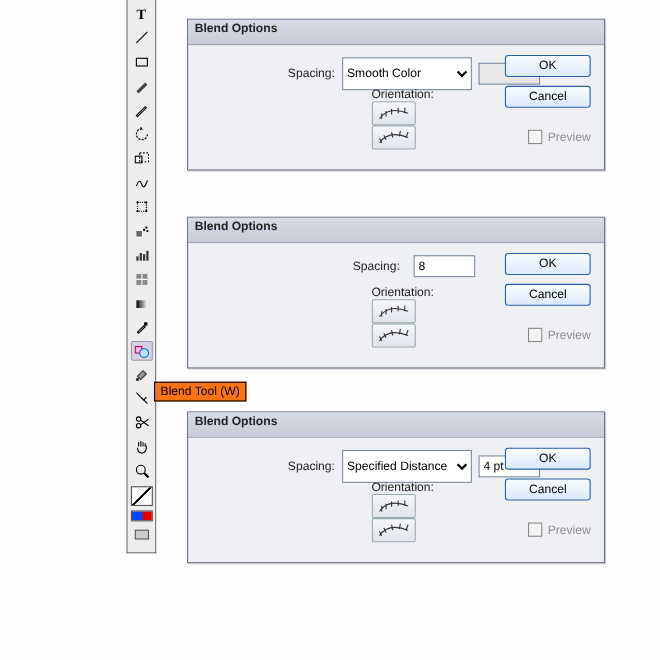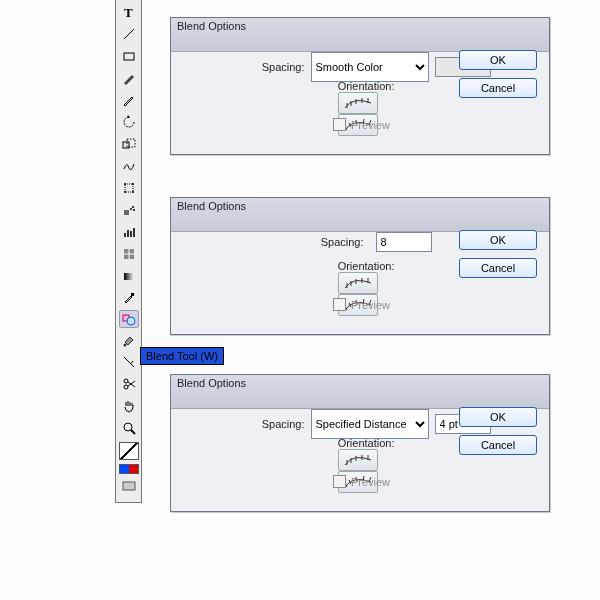--- a/index.html
+++ b/index.html
@@ -50,61 +50,61 @@
     width: 20px; height: 10px;
     border: 1px solid #555;
     background: linear-gradient(90deg, #0046ff 0 50%, #d00 50% 100%);
     margin-top: 2px;
   }
 
   .tooltip {
     position: absolute;
     left: 140px;
     top: 347px;
-    background: #1d4ed8;
+    background: #f97316;
     border: 1px solid #000;
     padding: 2px 5px;
     font-size: 11px;
     white-space: nowrap;
     z-index: 50;
   }
 
   
   .dlg {
     position: absolute;
     width: 380px;
     background: #eef0f3;
     border: 1px solid #6d7389;
     box-shadow: 1px 1px 0 rgba(0,0,0,.2);
   }
   .d1 { left: 170px; top: 17px; height: 138px; }
   .d2 { left: 170px; top: 197px; height: 138px; }
   .d3 { left: 170px; top: 374px; height: 138px; }
 
   .titlebar {
-    height: 34px;
+    height: 23px;
     background: linear-gradient(#d7dbe4, #c7cbd7);
     border-bottom: 1px solid #a0a4b3;
     padding: 2px 6px;
-    font-weight: normal;
+    font-weight: bold;
     font-size: 11px;
     color: #222;
   }
 
   .row {
     display: flex;
     align-items: center;
     position: absolute;
     left: 15px;
     right: 12px;
     justify-content: center;
   }
   .row-spacing { top: 34px; }
   .row-orient  { top: 62px; flex-direction: column; }
-  .row-preview { top: 100px; right: 12px; }
+  .row-preview { top: 100px; right: 12px; justify-content: flex-end; }
 
   .lbl { width: 72px; text-align: right; margin-right: 6px; color:#222; }
 
   select.spacing {
     width: 118px;
     height: 30px;
     background: #fff;
     border: 1px solid #7b8aa0;
     font: 11px Tahoma, Arial;
   }

